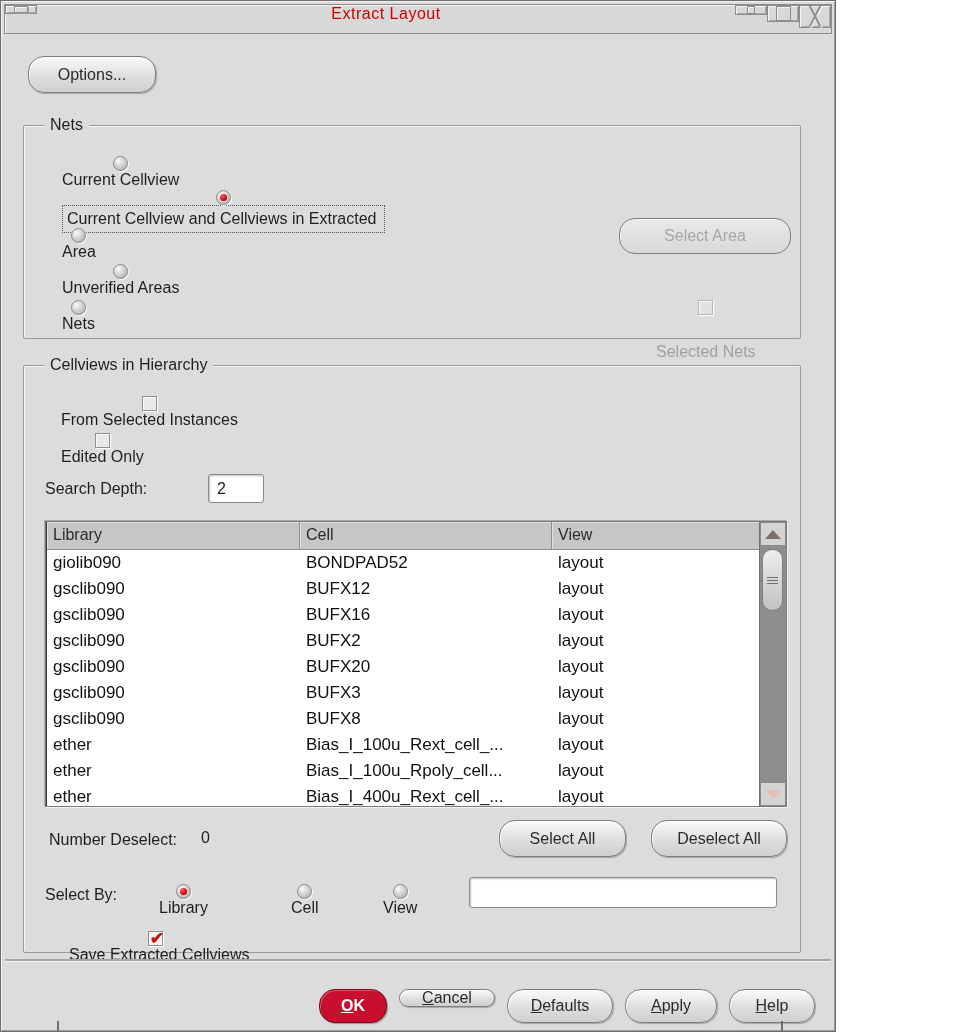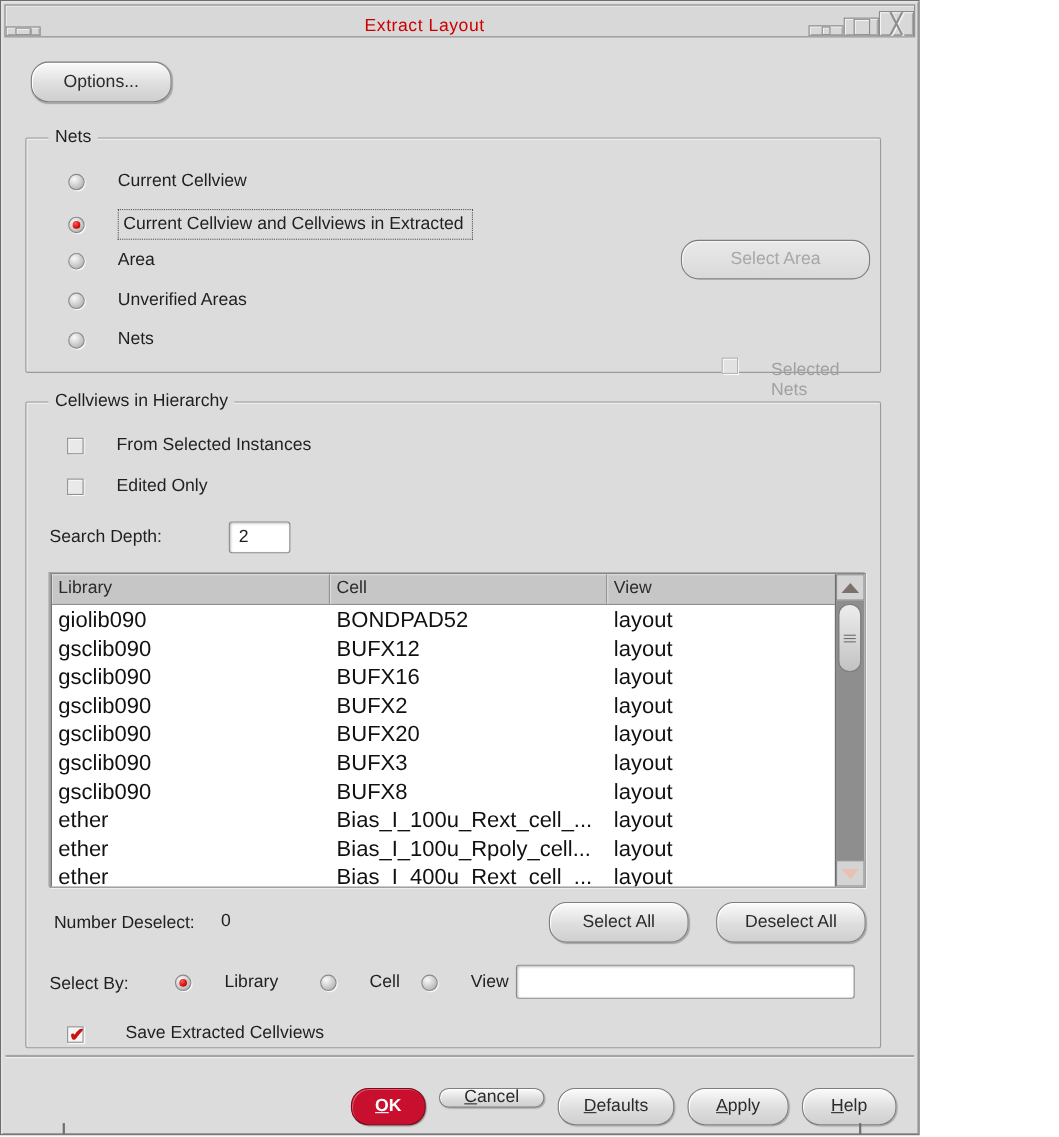--- a/index.html
+++ b/index.html
@@ -8,21 +8,21 @@
     position: absolute; left: 0; top: 0; width: 836px; height: 1032px;
     background: #dcdcdc;
     border: 1px solid #6e6e6e;
     box-shadow: inset 1px 1px 0 #f2f2f2, inset -1px -1px 0 #9a9a9a;
   }
   
   .titlebar {
     position: absolute; left: 3px; top: 3px; right: 3px; height: 30px;
     background: #d8d8d8; border: 1px solid #8c8c8c;
     box-shadow: inset 1px 1px 0 #f4f4f4;
-    display: flex; align-items: flex-end;
+    display: flex; align-items: flex-start;
   }
   .tb-btn {
     width: 32px; border: 1px solid #8c8c8c; background: #d8d8d8;
     box-shadow: inset 1px 1px 0 #f4f4f4, inset -1px -1px 0 #a8a8a8;
     display: flex; align-items: center; justify-content: center;
     flex: 0 0 auto; cursor: default;
   }
   .tb-title {
     flex: 1; display: flex; align-items: center; justify-content: center;
     color: #cc0000; font-size: 16px; letter-spacing: 0.5px;
@@ -47,21 +47,21 @@
     box-shadow: inset 1px 1px 0 #e0556b, 1px 1px 1px rgba(0,0,0,0.3); }
   .btn .mn { text-decoration: underline; }
   .group {
     position: absolute; border: 1px solid #9a9a9a; border-radius: 2px;
     box-shadow: inset 1px 1px 0 rgba(255,255,255,0.7);
   }
   .legend {
     position: absolute; top: -10px; left: 20px; background: #dcdcdc;
     padding: 0 6px; font-size: 16px; color: #1f1f1f;
   }
-  .radio-row, .check-row { position: absolute; display: flex; align-items: center; gap: 30px; font-size: 16px; color: #1f1f1f; cursor: pointer; }
+  .radio-row, .check-row { position: absolute; display: flex; align-items: center; gap: 0; font-size: 16px; color: #1f1f1f; cursor: pointer; flex-direction: column; }
   .radio {
     width: 15px; height: 15px; border-radius: 50%; flex: 0 0 auto;
     background: radial-gradient(circle at 35% 30%, #fafafa, #bdbdbd 70%, #8f8f8f);
     border: 1px solid #8a8a8a; box-shadow: 1px 1px 1px rgba(255,255,255,0.9);
     position: relative;
   }
   .radio.on::after {
     content: ""; position: absolute; left: 3px; top: 3px; width: 7px; height: 7px;
     border-radius: 50%; background: radial-gradient(circle at 35% 30%, #ff5a5a, #cc0000 70%);
   }
@@ -91,21 +91,21 @@
     border: 1px solid #7a7a7a; box-shadow: -1px -1px 0 #aaaaaa, 1px 1px 0 #f4f4f4;
     background: #ffffff; overflow: hidden; display: flex;
   }
   .list-main { flex: 1; overflow: hidden; border-left: 1px solid #3a3a3a; }
   .lhead { display: flex; background: #c6c6c6; border-bottom: 1px solid #8f8f8f; height: 28px; }
   .lhead .hc {
     font-size: 16px; color: #2b2b2b; padding: 4px 6px;
     border-right: 1px solid #8f8f8f; box-shadow: inset 1px 1px 0 #dedede;
   }
   .hc.c0 { width: 253px; } .hc.c1 { width: 252px; } .hc.c2 { flex: 1; border-right: none; }
-  .lrow { display: flex; height: 26px; font-size: 20px; color: #111; }
+  .lrow { display: flex; height: 26px; font-size: 17px; color: #111; }
   .lrow .cell { padding: 3px 6px; overflow: hidden; white-space: nowrap; }
   .cell.c0 { width: 253px; } .cell.c1 { width: 252px; } .cell.c2 { flex: 1; }
   
   .vscroll { width: 27px; background: #8e8e8e; border-left: 1px solid #6f6f6f; display: flex; flex-direction: column; }
   .sb-btn { height: 24px; background: #d4d4d4; border: 1px solid #8a8a8a;
     display: flex; align-items: center; justify-content: center; flex: 0 0 auto; }
   .tri-up { width: 0; height: 0; border-left: 8px solid transparent; border-right: 8px solid transparent; border-bottom: 9px solid #7d6f6a; }
   .tri-down { width: 0; height: 0; border-left: 8px solid transparent; border-right: 8px solid transparent; border-top: 9px solid #e9c0b2; }
   .sb-track { flex: 1; position: relative; }
   .sb-thumb {

